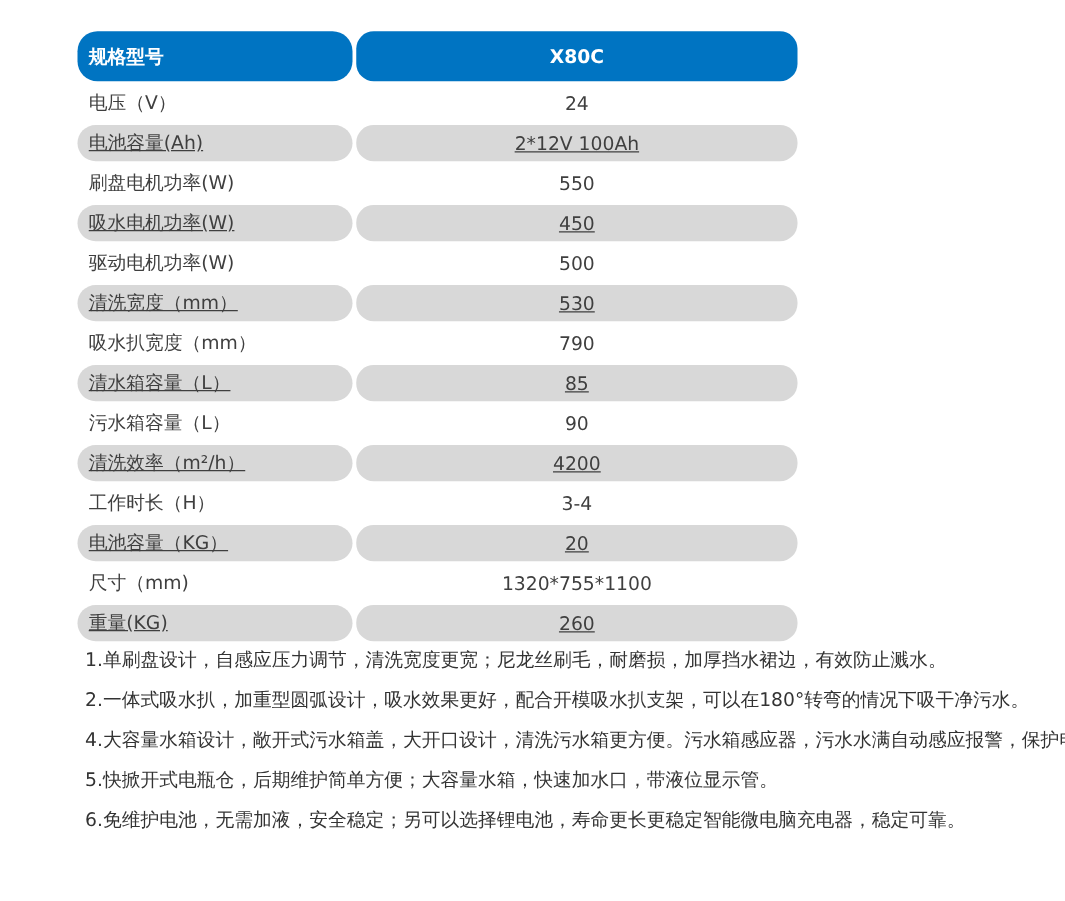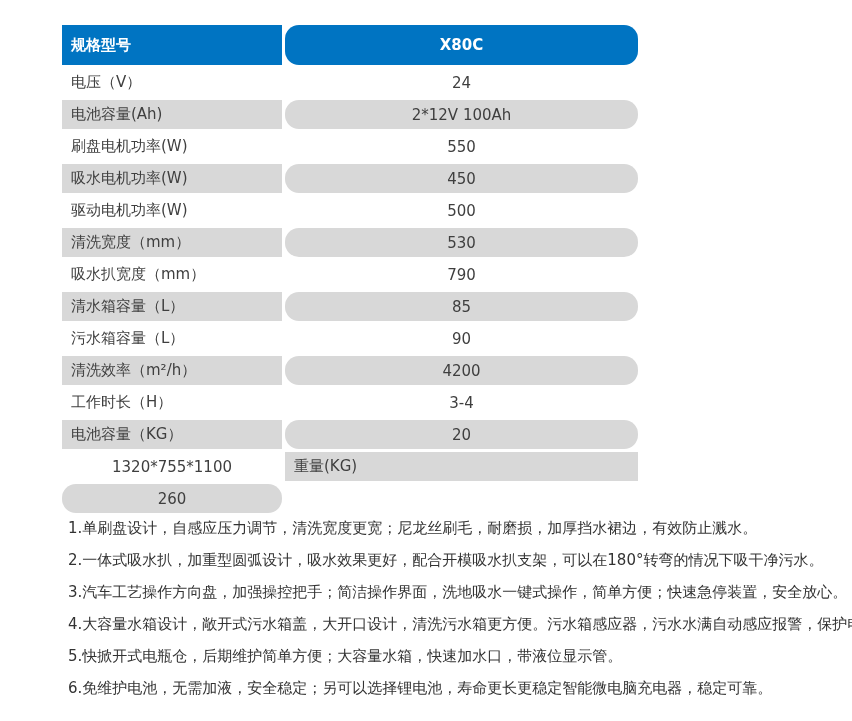--- a/index.html
+++ b/index.html
@@ -28,30 +28,30 @@
   .cell {
     height: 29px;
     display: flex;
     align-items: center;
     font-size: 15px;
     color: #3f3f3f;
     background: #ffffff;
     white-space: nowrap;
     overflow: hidden;
   }
-  .label-col { padding-left: 9px; justify-content: flex-start; }
+  .label-col { padding-left: 9px; justify-content: flex-start; border-radius: 16px; }
   .value-col { justify-content: center; border-radius: 14px; }
   .cell.header {
     height: 40px;
     background: var(--header-bg, #0074c2);
     color: var(--header-text, #ffffff);
     font-weight: bold;
     font-size: 15px;
   }
-  .cell.alt { background: var(--row-alt-bg, #d8d8d8); }
+  .cell.alt { background: var(--row-alt-bg, #d8d8d8); text-decoration: underline; }
   .features {
     position: absolute;
     left: 56px;
     top: 519px;
     width: 784px;
   }
   .features p {
     margin: 0 0 13px 12px;
     font-size: 15px;
     line-height: 19px;
@@ -84,26 +84,26 @@
       <div class="cell label-col alt">清水箱容量（L）</div>
       <div class="cell value-col alt">85</div>
       <div class="cell label-col">污水箱容量（L）</div>
       <div class="cell value-col">90</div>
       <div class="cell label-col alt">清洗效率（m²/h）</div>
       <div class="cell value-col alt">4200</div>
       <div class="cell label-col">工作时长（H）</div>
       <div class="cell value-col">3-4</div>
       <div class="cell label-col alt">电池容量（KG）</div>
       <div class="cell value-col alt">20</div>
+      <div class="cell label-col">尺寸（mm)</div>
       <div class="cell value-col">1320*755*1100</div>
       <div class="cell label-col alt">重量(KG)</div>
       <div class="cell value-col alt">260</div>
     </div>
   <div class="features" id="feature-list">
 
   <p>1.单刷盘设计，自感应压力调节，清洗宽度更宽；尼龙丝刷毛，耐磨损，加厚挡水裙边，有效防止溅水。</p>
       <p>2.一体式吸水扒，加重型圆弧设计，吸水效果更好，配合开模吸水扒支架，可以在180°转弯的情况下吸干净污水。</p>
-      <p>3.汽车工艺操作方向盘，加强操控把手；简洁操作界面，洗地吸水一键式操作，简单方便；快速急停装置，安全放心。</p>
       <p>4.大容量水箱设计，敞开式污水箱盖，大开口设计，清洗污水箱更方便。污水箱感应器，污水水满自动感应报警，保护电机。</p>
       <p>5.快掀开式电瓶仓，后期维护简单方便；大容量水箱，快速加水口，带液位显示管。</p>
       <p>6.免维护电池，无需加液，安全稳定；另可以选择锂电池，寿命更长更稳定智能微电脑充电器，稳定可靠。</p>
     </div>
 </div>
 
 </body></html>

